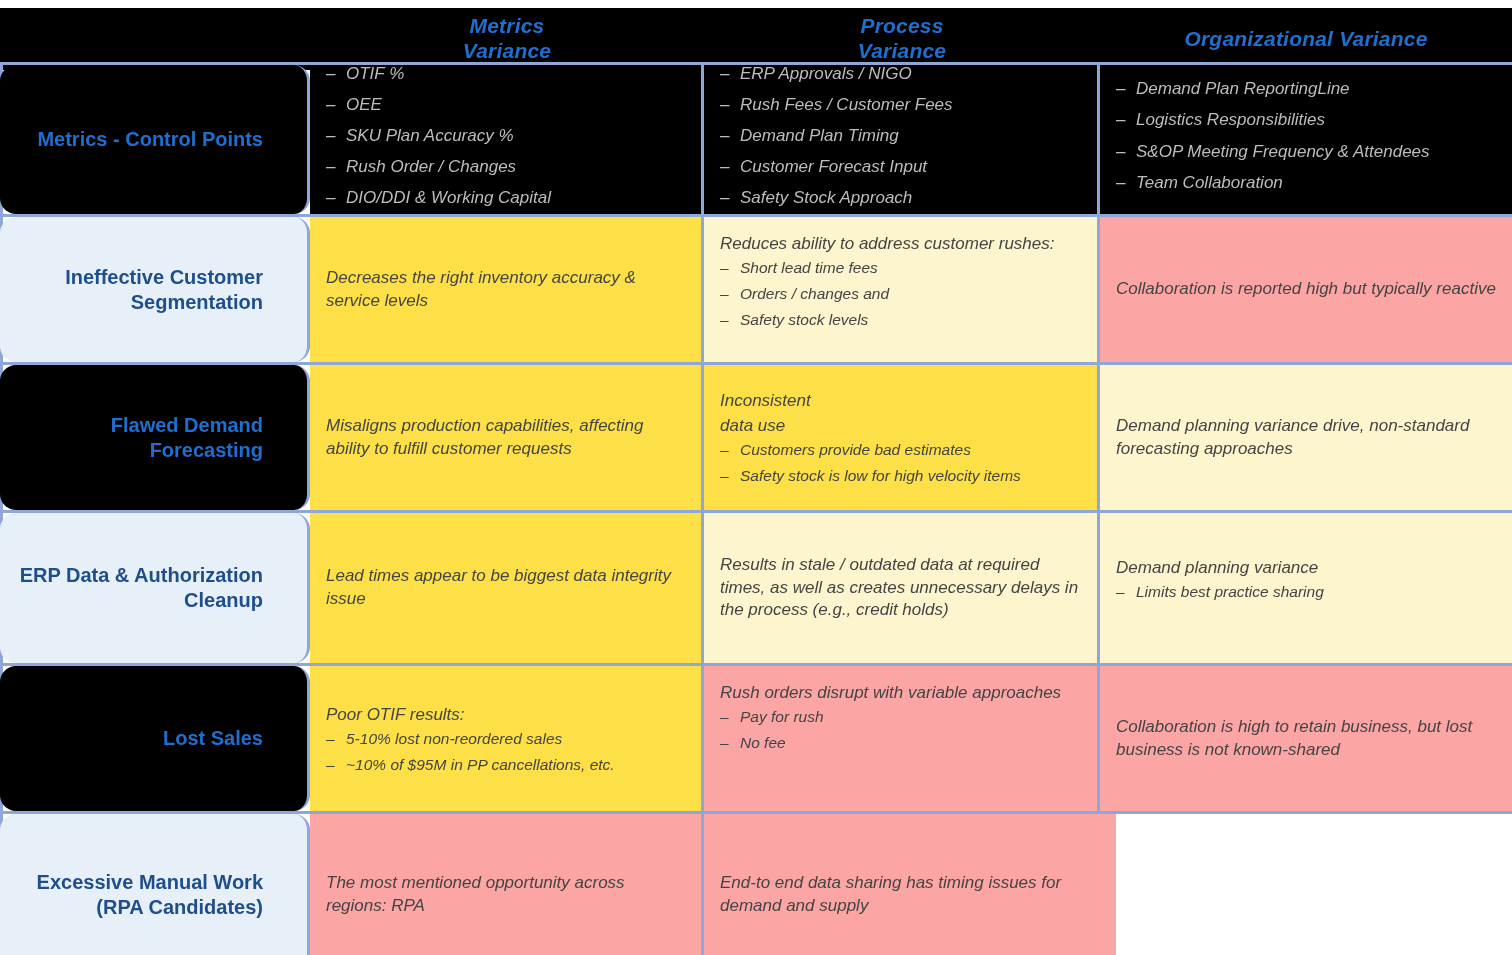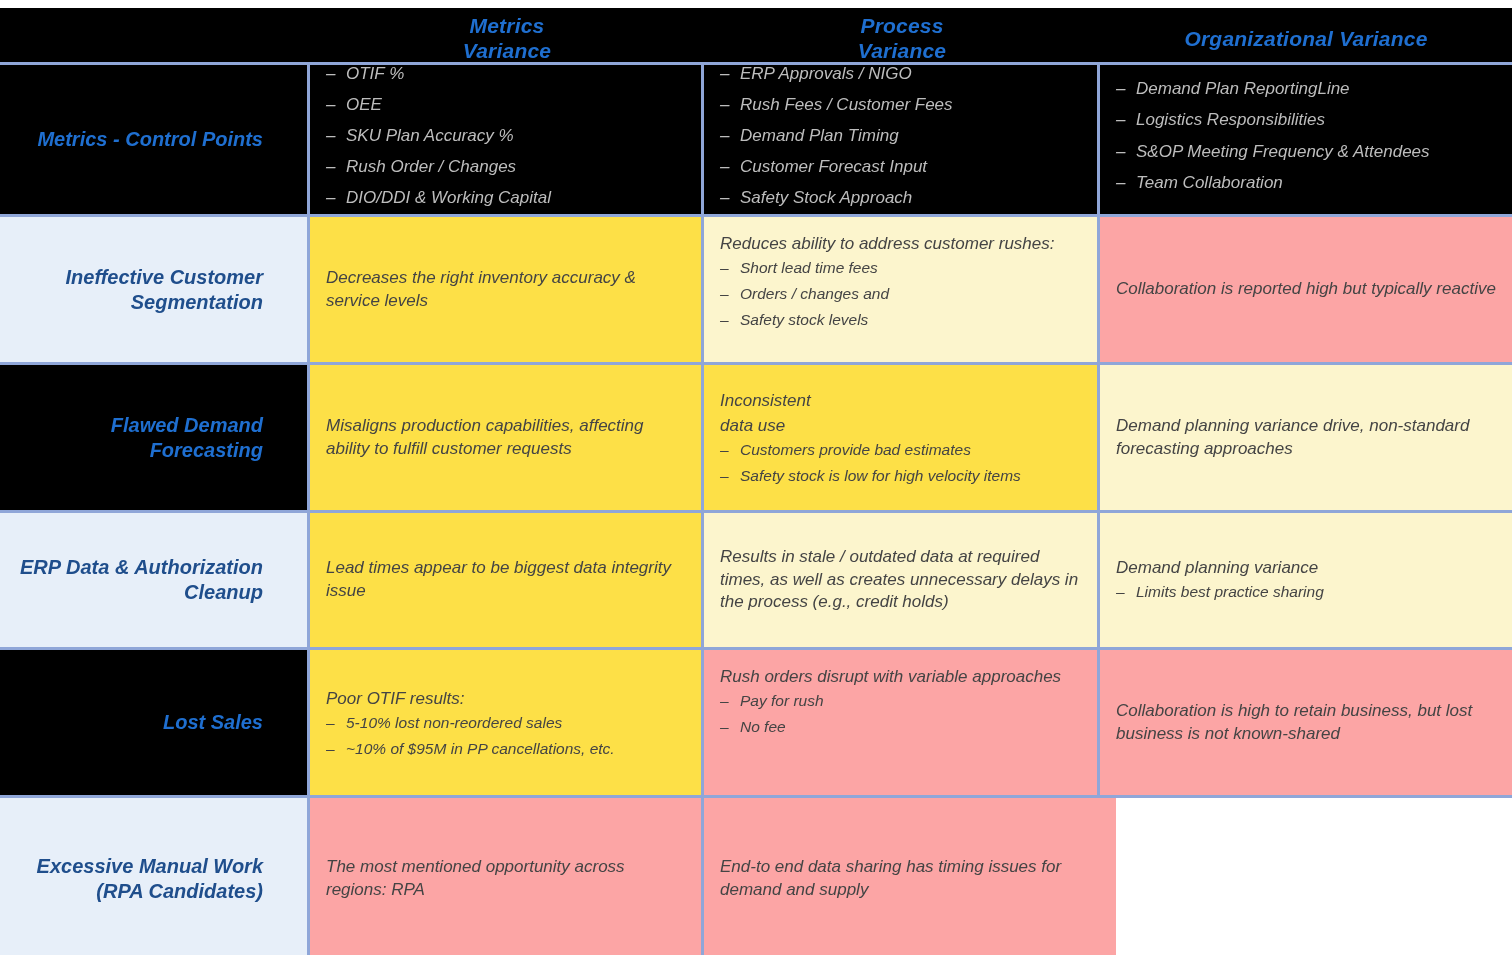--- a/index.html
+++ b/index.html
@@ -70,24 +70,24 @@
     overflow: hidden;
   }
   .cell.label {
     width: 310px;
     flex: none;
     display: flex;
     align-items: center;
     justify-content: flex-end;
     text-align: right;
     padding: 6px 44px 6px 10px;
-    font-style: italic;
     font-weight: bold;
     font-size: 20px;
     line-height: 1.25;
+    border-radius: 16px;
   }
   .cell.label.dark { background: #000000; color: #1F6FD0; }
   .cell.label.light { background: #E7EFF9; color: #1F4E8C; border-right: 3px solid #8FA6D8; }
 
   .cell.data {
     flex: none;
     padding: 16px 16px 14px 16px;
     font-style: italic;
     font-size: 17px;
     line-height: 1.35;
@@ -242,21 +242,21 @@
         <ul class="bullets">
           <li>Customers provide bad estimates</li>
           <li>Safety stock is low for high velocity items</li>
         </ul>
       </div>
       <div class="cell data c4 fill-yellow">
         <p class="lead">Demand planning variance drive, non-standard forecasting approaches</p>
       </div>
     </div>
 
-    <div class="row" style="height:137px">
+    <div class="row" style="height:153px">
       <div class="cell label light">
         <span>ERP Data &amp; Authorization Cleanup</span>
       </div>
       <div class="cell data c2 fill-salmon">
         <p class="lead">Lead times appear to be biggest data integrity issue</p>
       </div>
       <div class="cell data c3 fill-yellow">
         <p class="lead">Results in stale / outdated data at required times, as well as creates unnecessary delays in the process (e.g., credit holds)</p>
       </div>
       <div class="cell data c4 fill-yellow vtop" style="padding-top:44px">

